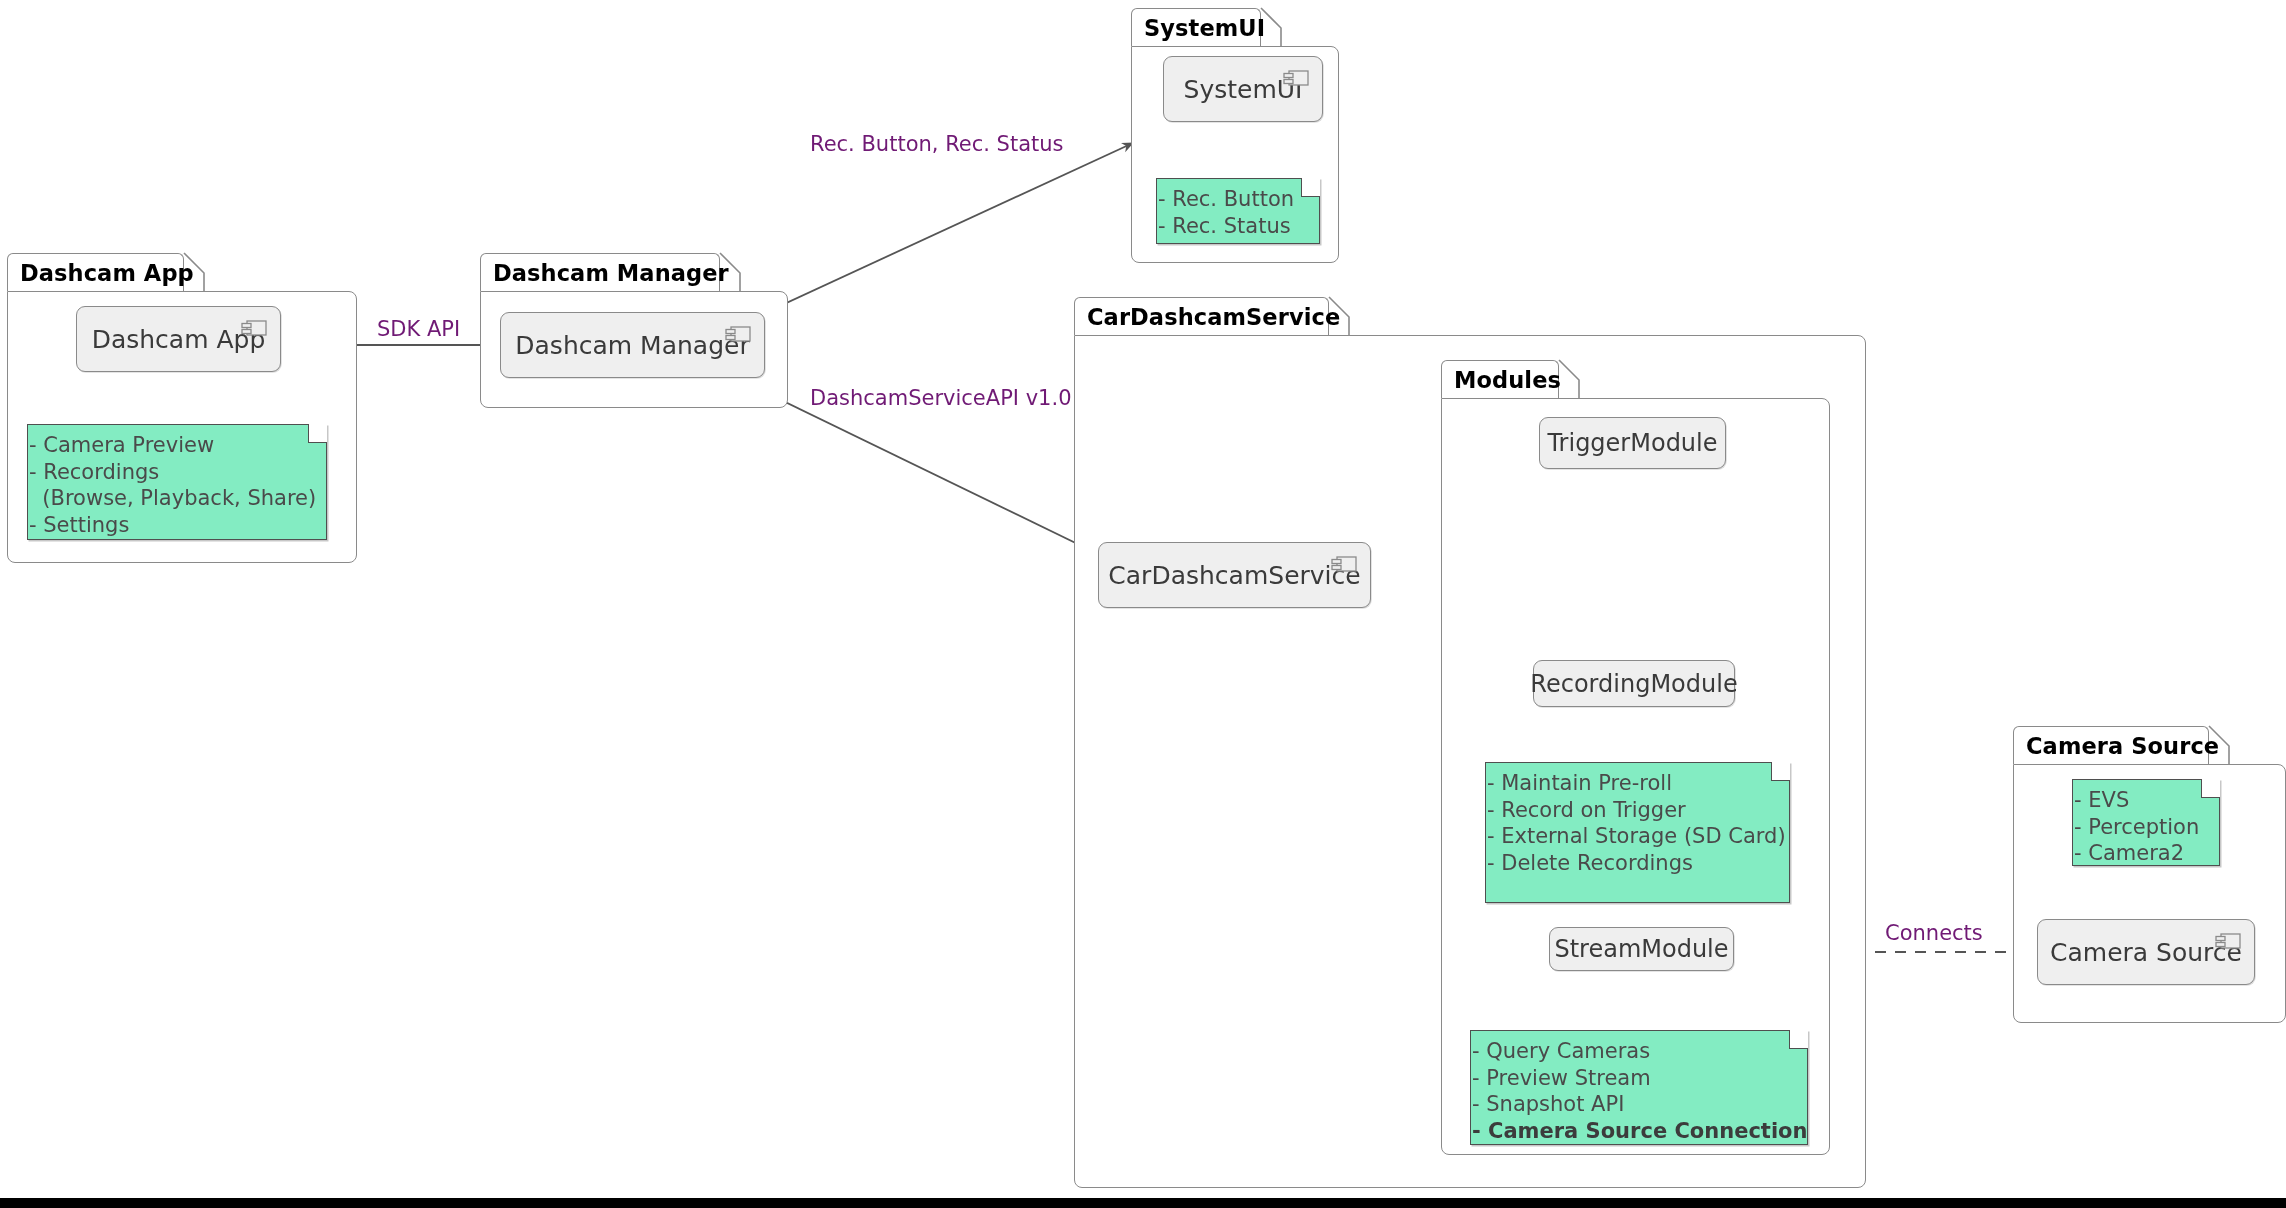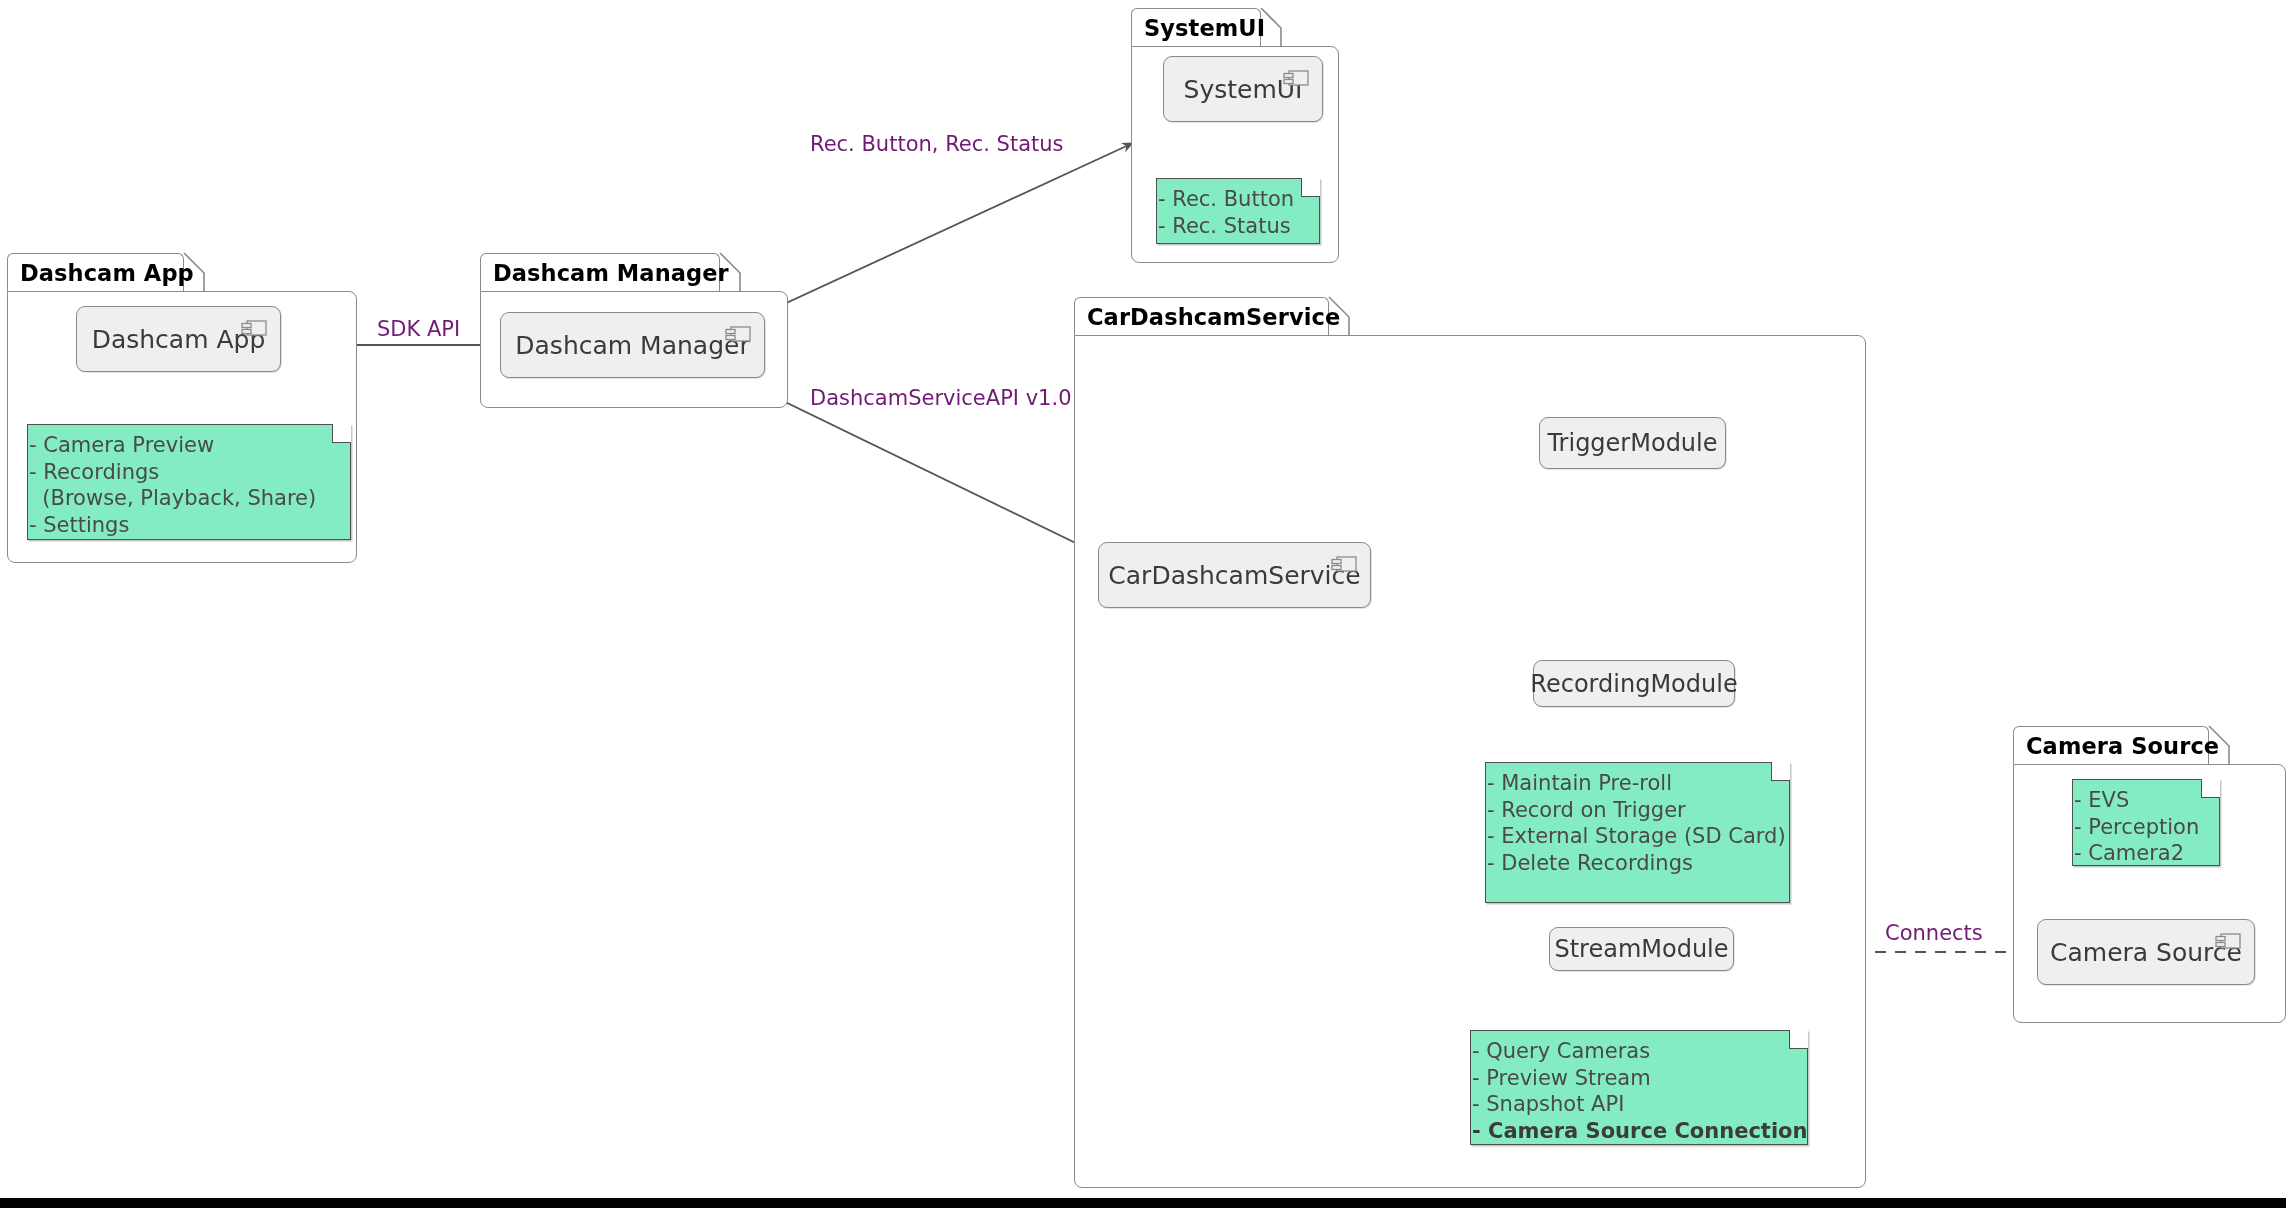--- a/index.html
+++ b/index.html
@@ -122,21 +122,21 @@
 
   <div class="comp" style="left:76px;top:306px;width:205px;height:66px;">
     <span>Dashcam App</span>
     <svg class="comp-icon" viewBox="0 0 28 20">
       <rect x="7" y="3" width="19" height="14" fill="#efefef" stroke="#8a8a8a" stroke-width="1.3"></rect>
       <rect x="2" y="5.5" width="9" height="4" fill="#efefef" stroke="#8a8a8a" stroke-width="1.3"></rect>
       <rect x="2" y="11.5" width="9" height="4" fill="#efefef" stroke="#8a8a8a" stroke-width="1.3"></rect>
     </svg>
   </div>
 
-  <div class="note" style="left:27px;top:424px;width:324px;height:116px;">
+  <div class="note" style="left:27px;top:424px;width:300px;height:116px;">
     <div class="fold"></div>
     <div class="note-txt"><span>- Camera Preview
 - Recordings
   (Browse, Playback, Share)
 - Settings</span></div>
   </div>
 
   <div class="pkg" style="left:480px;top:253px;width:308px;height:155px;">
     <div class="pkg-tab" style="width:240px;">
       <span class="pkg-tab-label">Dashcam Manager</span>
@@ -184,20 +184,29 @@
   <div class="pkg" style="left:1074px;top:297px;width:792px;height:891px;">
     <div class="pkg-tab" style="width:255px;">
       <span class="pkg-tab-label">CarDashcamService</span>
     </div>
     <svg class="lay" style="width:792px;height:891px;">
       <path d="M255,0 L275,20 L275,38" fill="none" stroke="#8a8a8a" stroke-width="1.6"></path>
     </svg>
     <div class="pkg-body" style="top:38px;width:792px;height:853px;"></div>
   </div>
 
+  <div class="pkg" style="left:1441px;top:360px;width:389px;height:795px;">
+    <div class="pkg-tab" style="width:118px;">
+      <span class="pkg-tab-label">Modules</span>
+    </div>
+    <svg class="lay" style="width:389px;height:795px;">
+      <path d="M118,0 L138,20 L138,38" fill="none" stroke="#8a8a8a" stroke-width="1.6"></path>
+    </svg>
+    <div class="pkg-body" style="top:38px;width:389px;height:757px;"></div>
+  </div>
 
   <div class="comp" style="left:1098px;top:542px;width:273px;height:66px;">
     <span>CarDashcamService</span>
     <svg class="comp-icon" viewBox="0 0 28 20">
       <rect x="7" y="3" width="19" height="14" fill="#efefef" stroke="#8a8a8a" stroke-width="1.3"></rect>
       <rect x="2" y="5.5" width="9" height="4" fill="#efefef" stroke="#8a8a8a" stroke-width="1.3"></rect>
       <rect x="2" y="11.5" width="9" height="4" fill="#efefef" stroke="#8a8a8a" stroke-width="1.3"></rect>
     </svg>
   </div>
 

